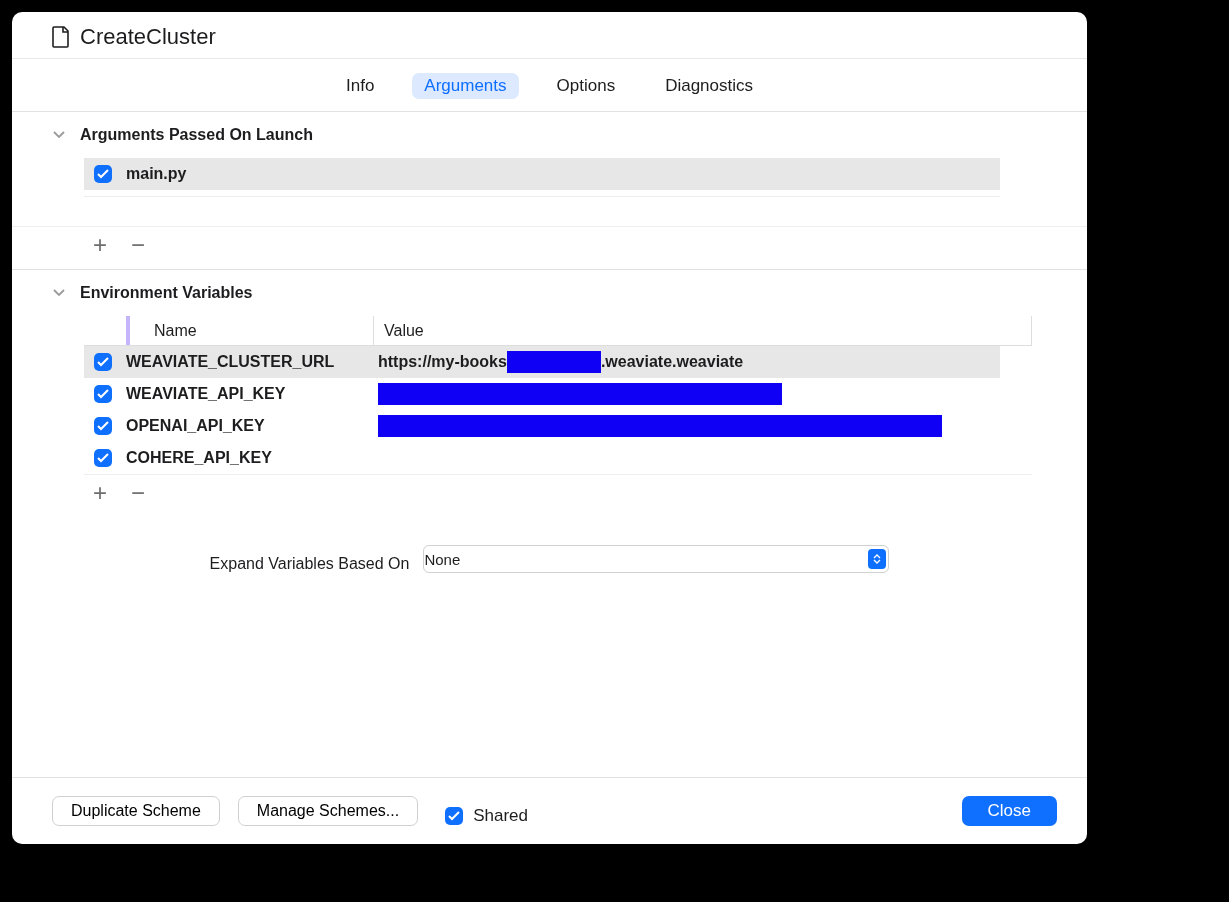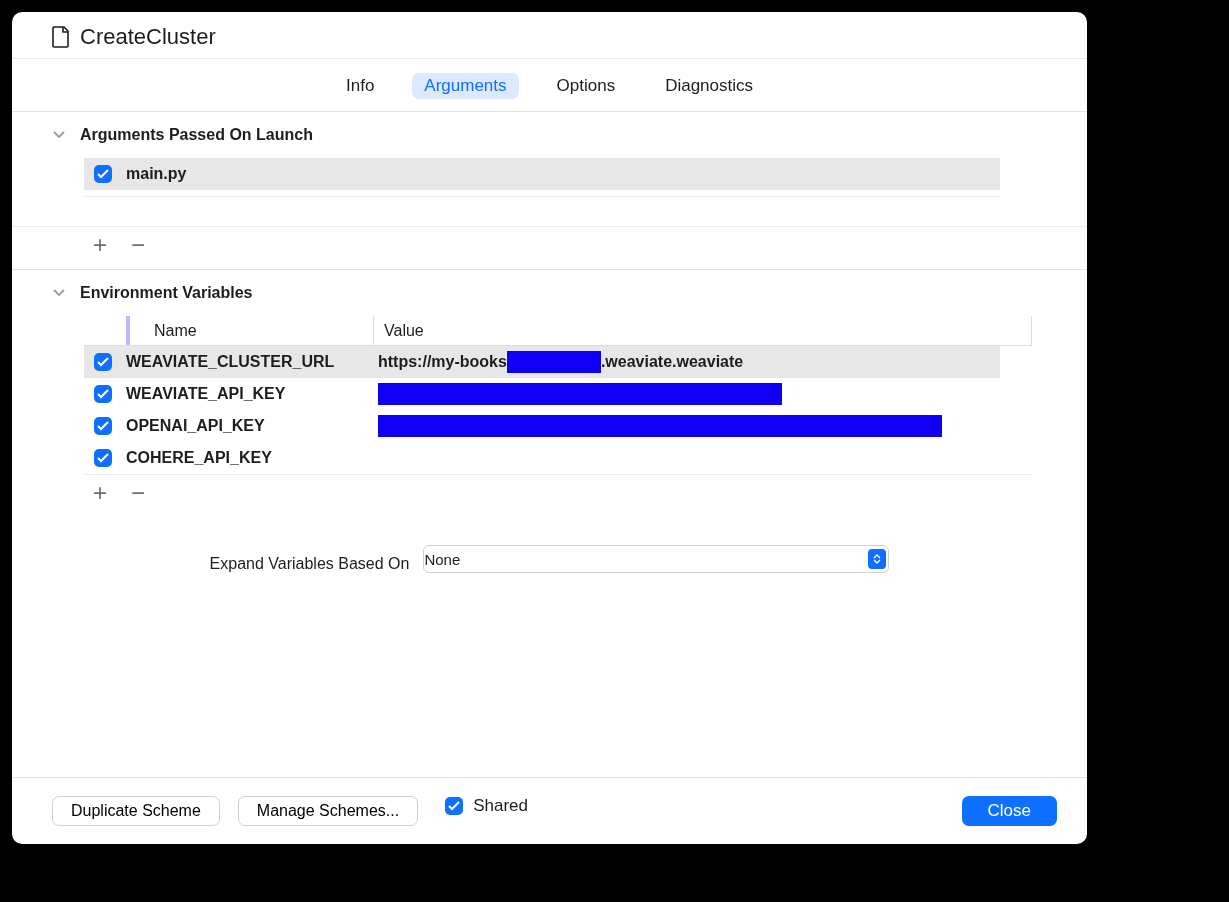--- a/index.html
+++ b/index.html
@@ -221,21 +221,21 @@
       justify-content: center;
       color: #fff;
     }
     .select-arrows svg {
       display: block;
     }
     .footer {
       border-top: 1px solid #e2e2e2;
       padding: 18px 30px 18px 40px;
       display: flex;
-      align-items: flex-start;
+      align-items: flex-end;
       gap: 18px;
     }
     .btn {
       border: 1px solid #d0d0d0;
       background: #fff;
       border-radius: 7px;
       padding: 5px 18px;
       font-size: 16px;
       cursor: pointer;
     }

